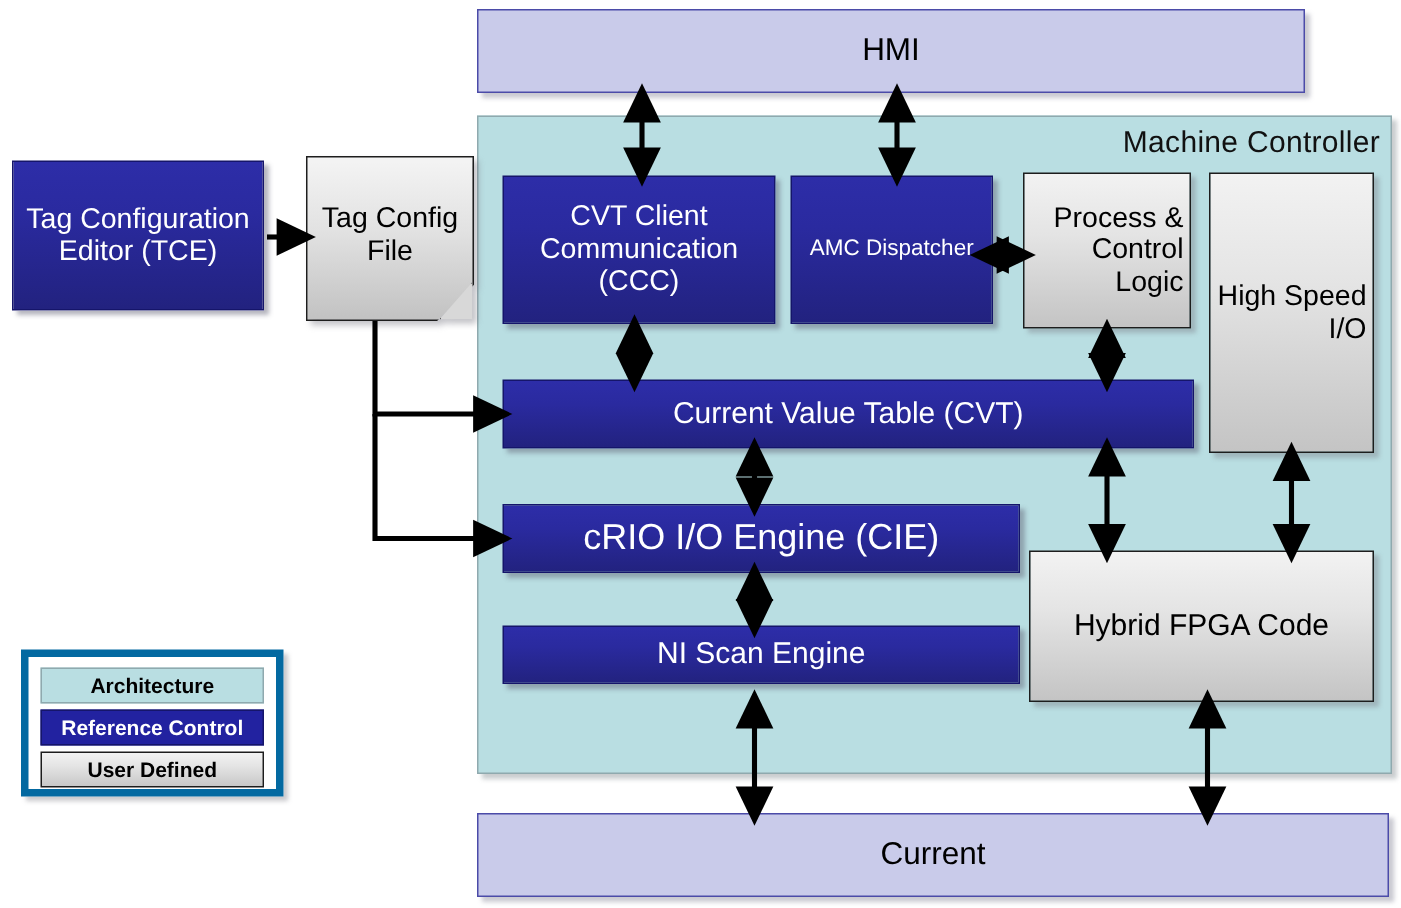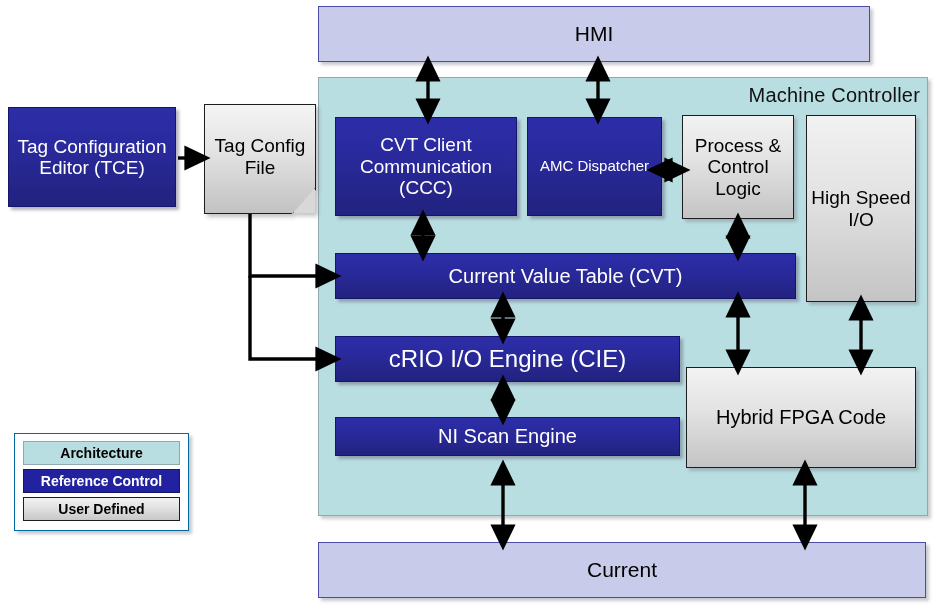--- a/index.html
+++ b/index.html
@@ -36,20 +36,21 @@
     border: 1px solid #15156a;
     box-shadow: 3px 3px 3px rgba(90,90,110,0.45);
   }
 
   
   .gray {
     background: linear-gradient(180deg, #f2f2f2 0%, #e4e4e4 40%, #c4c4c4 100%);
     color: #000000;
     border: 1px solid #1d1d1d;
     box-shadow: 3px 3px 3px rgba(120,120,130,0.40);
+    text-align: right;
   }
 
   
   .arch {
     background: #b9dee2;
     border: 1px solid #8fa9ae;
     box-shadow: 3px 3px 3px rgba(120,130,135,0.40);
   }
 
   
@@ -114,21 +115,21 @@
   }
 
   
   #legend {
     position: absolute;
     left: 14px;
     top: 433px;
     width: 175px;
     height: 98px;
     background: #ffffff;
-    border: 1px solid #0369a1;
+    border: 5px solid #0369a1;
     box-shadow: 3px 3px 3px rgba(120,120,130,0.40);
     box-sizing: border-box;
     padding: 7px 8px;
   }
   .legend-row {
     height: 24px;
     margin-bottom: 4px;
     display: flex;
     align-items: center;
     justify-content: center;

